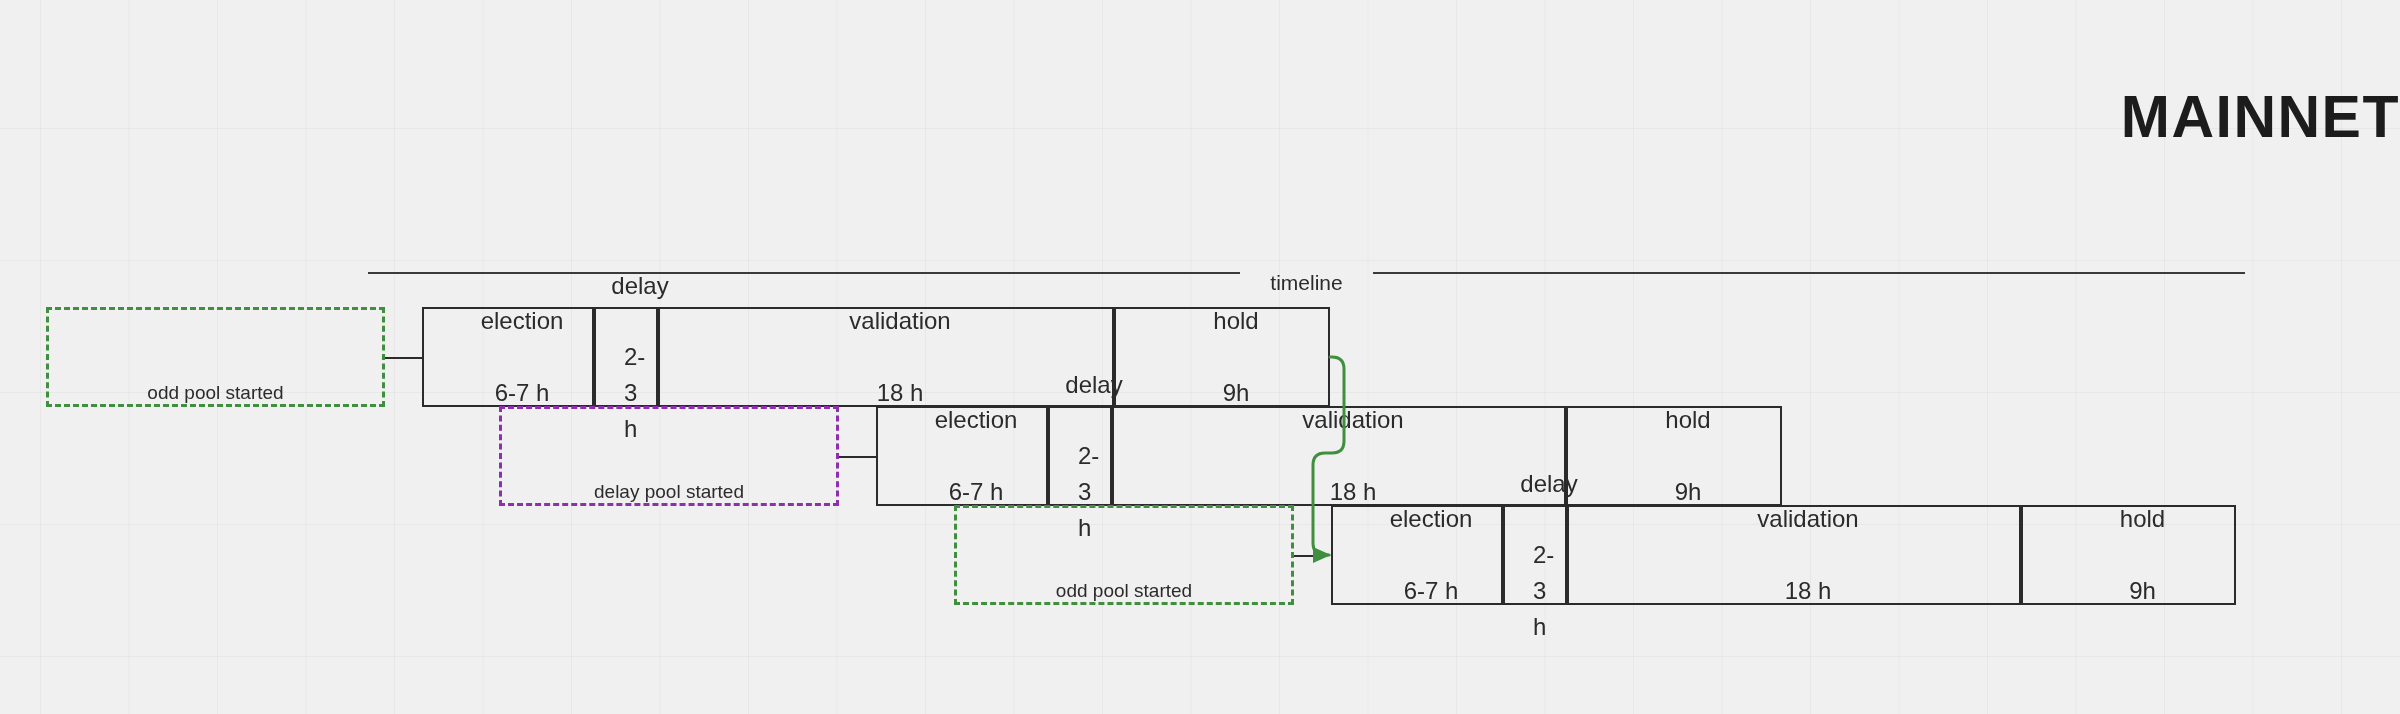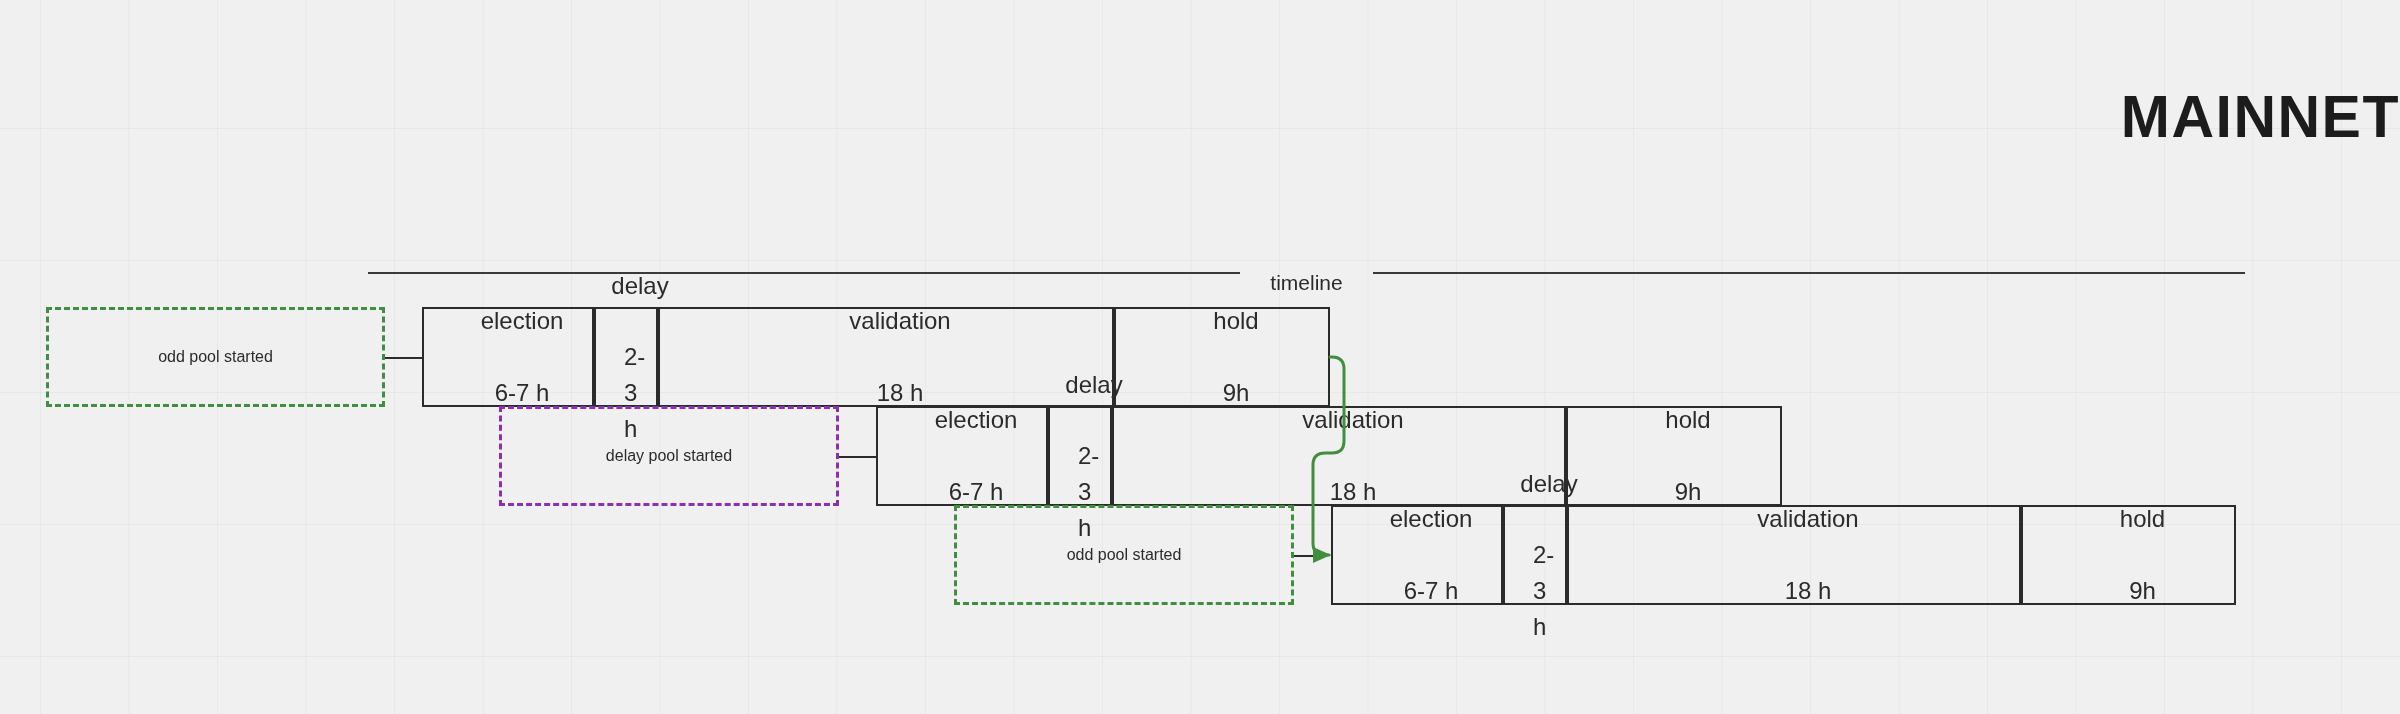--- a/index.html
+++ b/index.html
@@ -76,23 +76,23 @@
     padding-left: 28px;
   }
   .box .l2 { display: block; margin-top: 36px; }
 
   
   .dashbox {
     position: absolute;
     box-sizing: border-box;
     border: 3px dashed #3f8f3f;
     display: flex;
-    align-items: center;
+    align-items: flex-end;
     justify-content: center;
-    font-size: 16px;
+    font-size: 19px;
     color: #2b2b2b;
   }
   .dashbox.purple { border-color: #8e2fb0; }
 
   
   .leader {
     position: absolute;
     height: 0;
     border-top: 2px solid #2b2b2b;
   }

